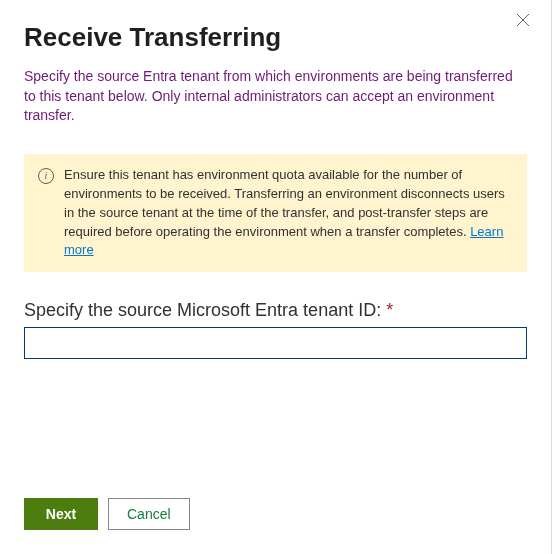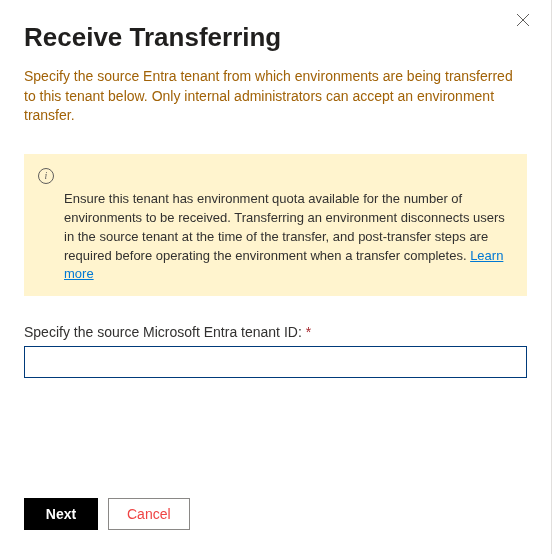--- a/index.html
+++ b/index.html
@@ -34,21 +34,21 @@
     }
     h1.title {
       font-size: 26px;
       font-weight: 700;
       color: #201f1e;
       margin-bottom: 14px;
       line-height: 1.2;
     }
     .description {
       font-size: 14px;
-      color: #a16207;
+      color: #701a75;
       line-height: 1.4;
       margin-bottom: 28px;
     }
     .info-box {
       background: #fff4ce;
       padding: 12px 14px 12px 14px;
       display: flex;
       gap: 10px;
       margin-bottom: 28px;
     }
@@ -64,28 +64,27 @@
       font-size: 10px;
       font-style: italic;
       font-family: Georgia, serif;
       color: #605e5c;
       margin-top: 2px;
     }
     .info-text {
       font-size: 13px;
       color: #323130;
       line-height: 1.45;
-      margin-top: 24px;
     }
     .info-text a {
       color: #0078d4;
       text-decoration: underline;
     }
     .field-label {
-      font-size: 14px;
+      font-size: 18px;
       color: #323130;
       margin-bottom: 6px;
       display: block;
     }
     .required {
       color: #a4262c;
     }
     .text-input {
       width: 100%;
       height: 32px;
@@ -110,26 +109,26 @@
       font-size: 14px;
       font-family: inherit;
       font-weight: 600;
       border: none;
       cursor: pointer;
       display: flex;
       align-items: center;
       justify-content: center;
     }
     .btn-primary {
-      background: #000000;
+      background: #4d7c0f;
       color: #ffffff;
     }
     .btn-secondary {
       background: #ffffff;
-      color: #ef4444;
+      color: #15803d;
       border: 1px solid #8a8886;
       font-weight: 400;
     }
   </style>
 </head>
 <body>
 
 <div class="close-btn">
   <span>
     <svg width="14" height="14" viewBox="0 0 14 14">

